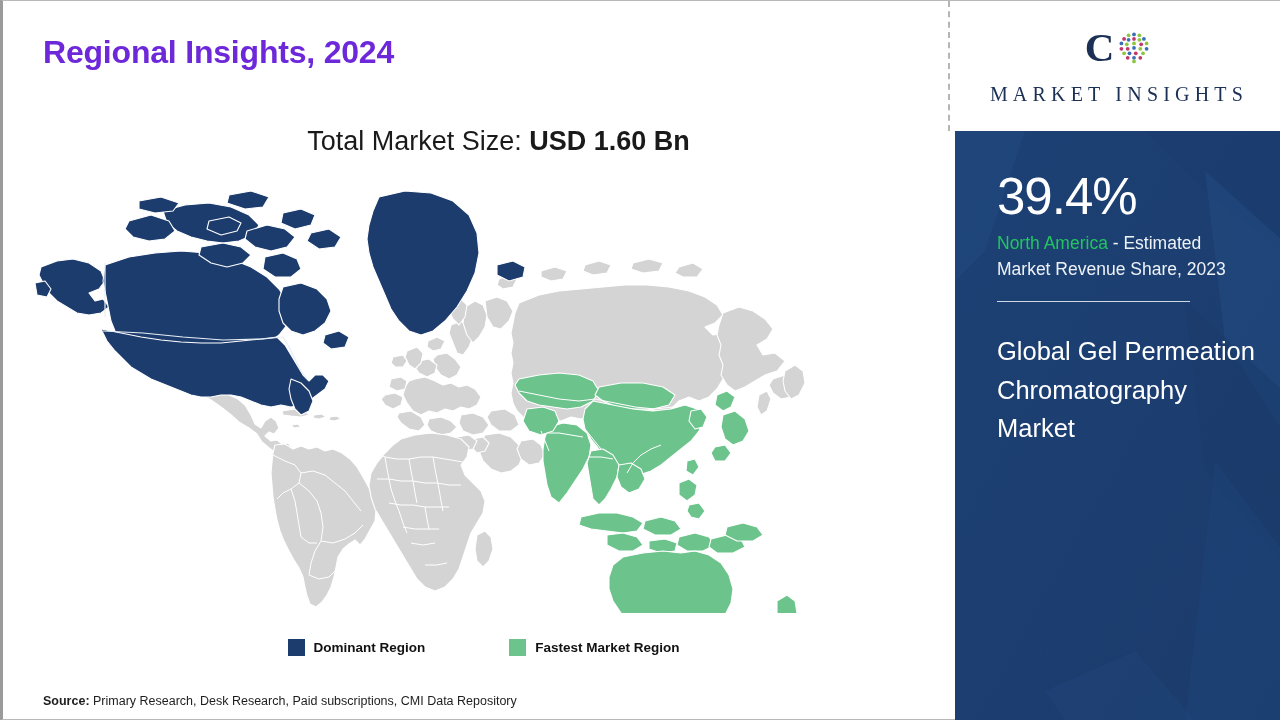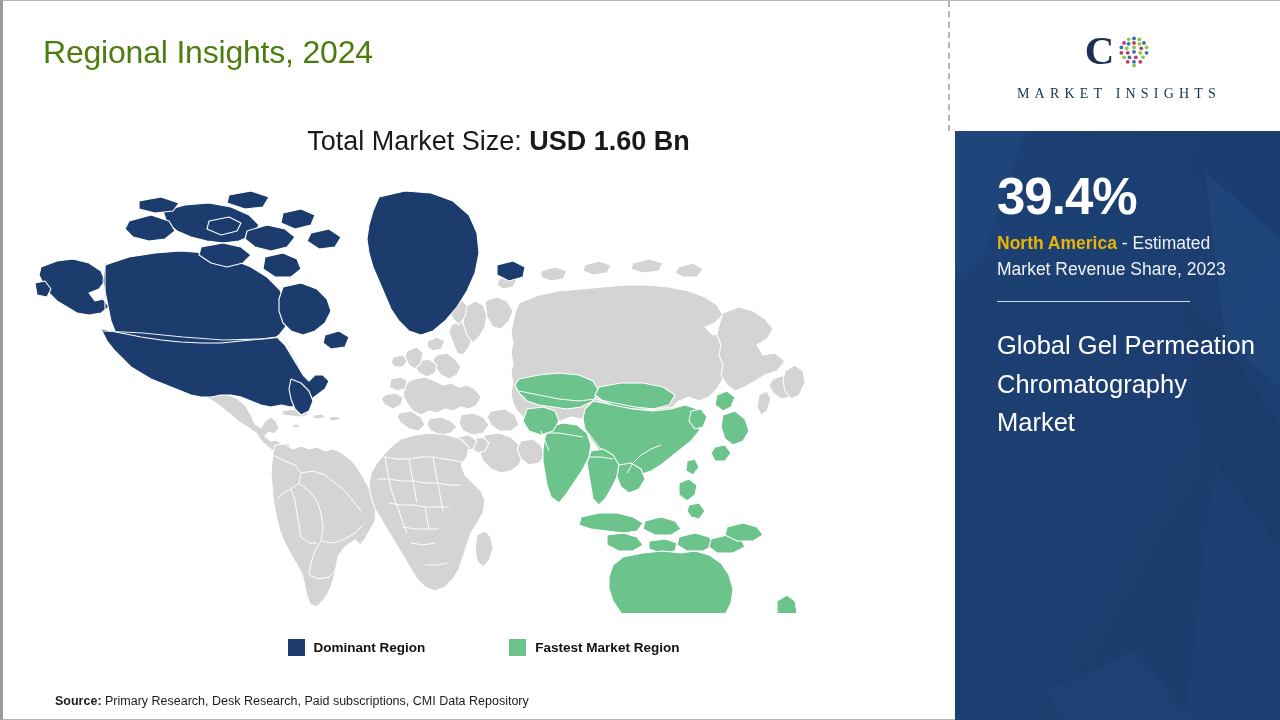--- a/index.html
+++ b/index.html
@@ -19,21 +19,21 @@
     border-bottom:1px solid #b8b8b8;
   }
 
   
   .left-panel {
     position:absolute; left:0; top:0;
     width:945px; height:720px;
   }
   .title {
     position:absolute; left:40px; top:33px;
-    font-size:32px; font-weight:normal; color:#4d7c0f;
+    font-size:32px; font-weight:bold; color:#6d28d9;
     letter-spacing:-0.2px;
   }
   .subtitle {
     position:absolute; left:0; top:125px; width:945px;
     text-align:center; font-size:27px; color:#1a1a1a;
     padding-left:46px;
   }
   .subtitle .lead { font-weight:400; }
   .subtitle .val  { font-weight:bold; }
 
@@ -50,21 +50,21 @@
     display:flex; justify-content:center; align-items:center;
     gap:84px; padding-left:16px;
   }
   .legend-item { display:flex; align-items:center; gap:9px; }
   .swatch { width:17px; height:17px; display:block; }
   .legend-label { font-size:13.5px; font-weight:bold; color:#111; }
 
   
   .source {
     position:absolute; left:40px; top:693px;
-    font-size:12.5px; color:#1d1d1d;margin-left:12px;
+    font-size:12.5px; color:#1d1d1d;
   }
   .source b { font-weight:bold; }
 
   
   .dashed-divider {
     position:absolute; left:945px; top:0;
     width:0; height:130px;
     border-left:2px dashed #b5b5b5;
   }
 
@@ -79,50 +79,50 @@
   .logo-row1 {
     display:flex; align-items:center; justify-content:center;
     font-family:"Liberation Serif", serif;
     font-size:41px; font-weight:bold; color:#1b3054;
     letter-spacing:1px; line-height:1;
   }
   .logo-globe { display:inline-block; width:36px; height:36px; margin:0 1px; }
   .logo-row2 {
     text-align:center;
     font-family:"Liberation Serif", serif;
-    font-size:14px; color:#1b3054;
+    font-size:20px; color:#1b3054;
     letter-spacing:5.2px; margin-top:15px;
   }
 
   
   .blue-panel {
     position:absolute; left:952px; top:130px;
     width:328px; height:590px;
     background:#1d4175;
     overflow:hidden;
   }
   .blue-panel .bg-shapes {
     position:absolute; inset:0; width:100%; height:100%;
   }
   .blue-content { position:relative; padding:40px 28px 0 42px; }
   .stat-pct {
-    font-size:51px; font-weight:bold; color:#ffffff;
+    font-size:51px; font-weight:normal; color:#ffffff;
     line-height:1; letter-spacing:-1px;
   }
   .stat-desc {
     margin-top:9px;
     font-size:17.5px; color:#eef2f7; line-height:1.48;
   }
-  .stat-desc b { font-weight:bold; color:#eab308;margin-top:44px; }
+  .stat-desc b { font-weight:normal; color:#22c55e;margin-top:44px; }
   .hr-line {
     margin-top:18px; width:193px; height:1px;
     background:#cfd9e6; border:0;
   }
   .market-name {
-    margin-top:24px;
+    margin-top:30px;
     font-size:25.5px; color:#ffffff; line-height:1.52;
     font-weight:400;
   }
 </style>
 </head>
 <body>
 
 <div id="root">
 
   <div class="left-panel">

